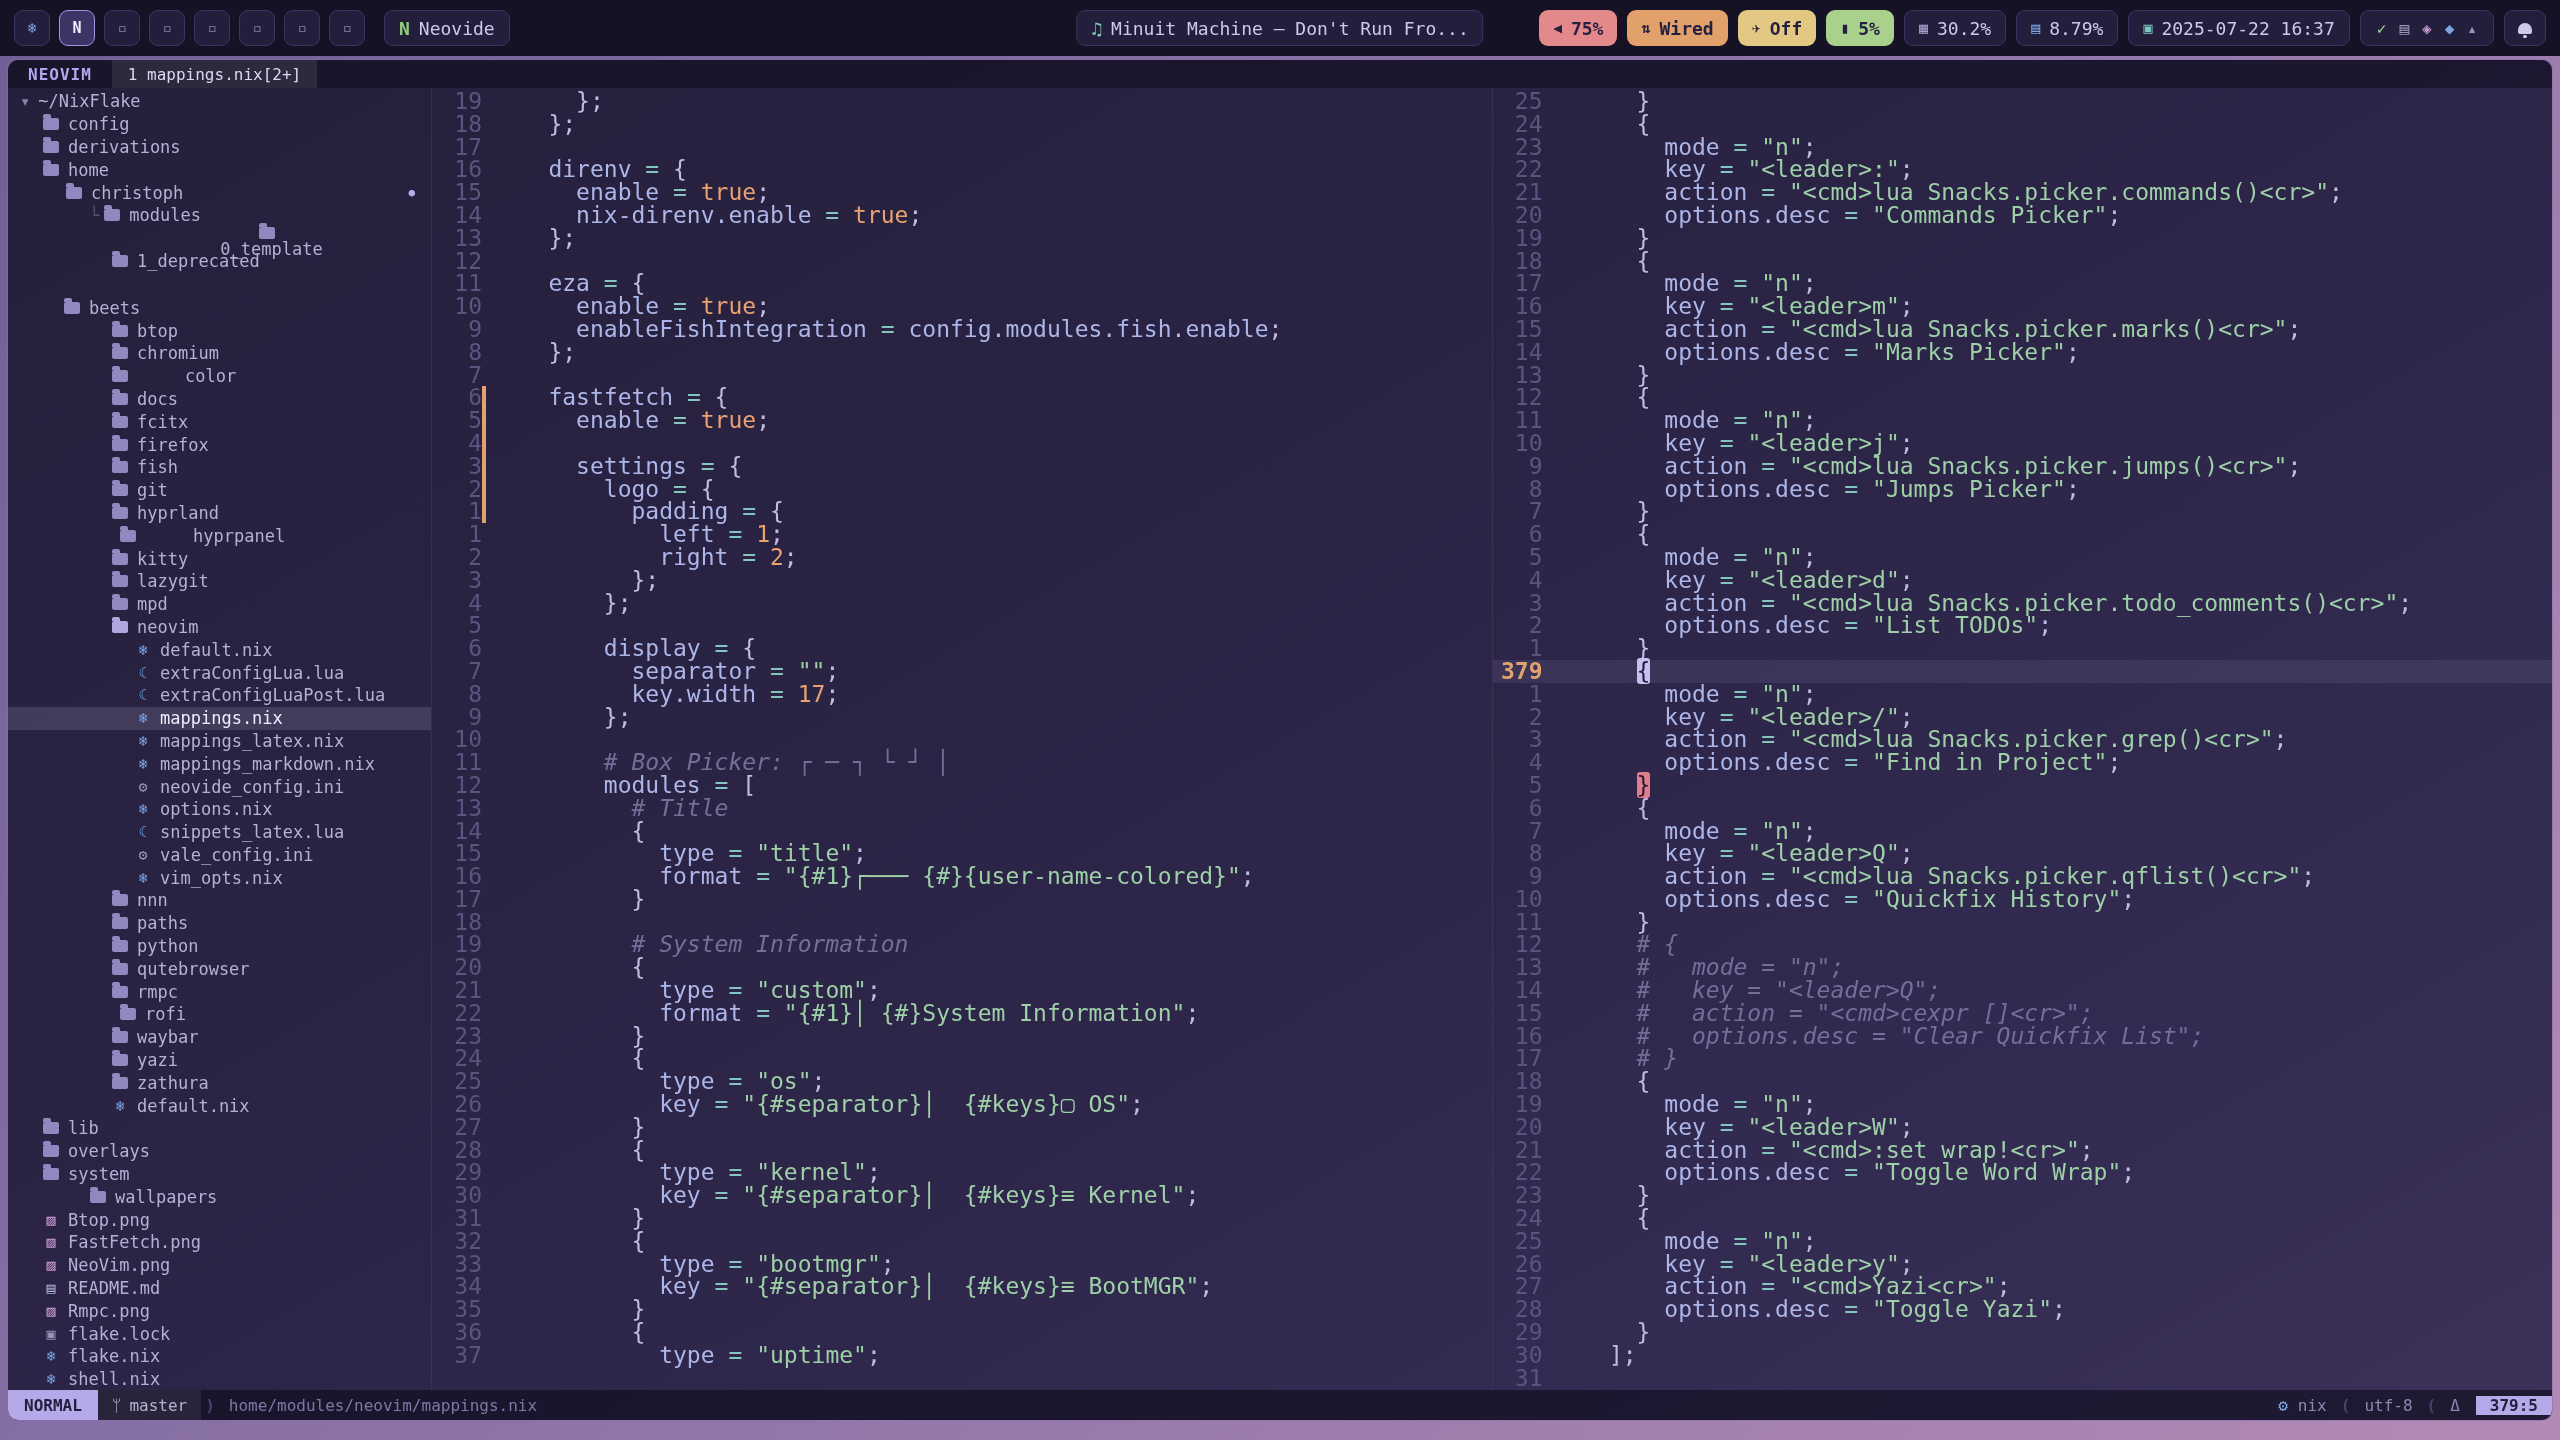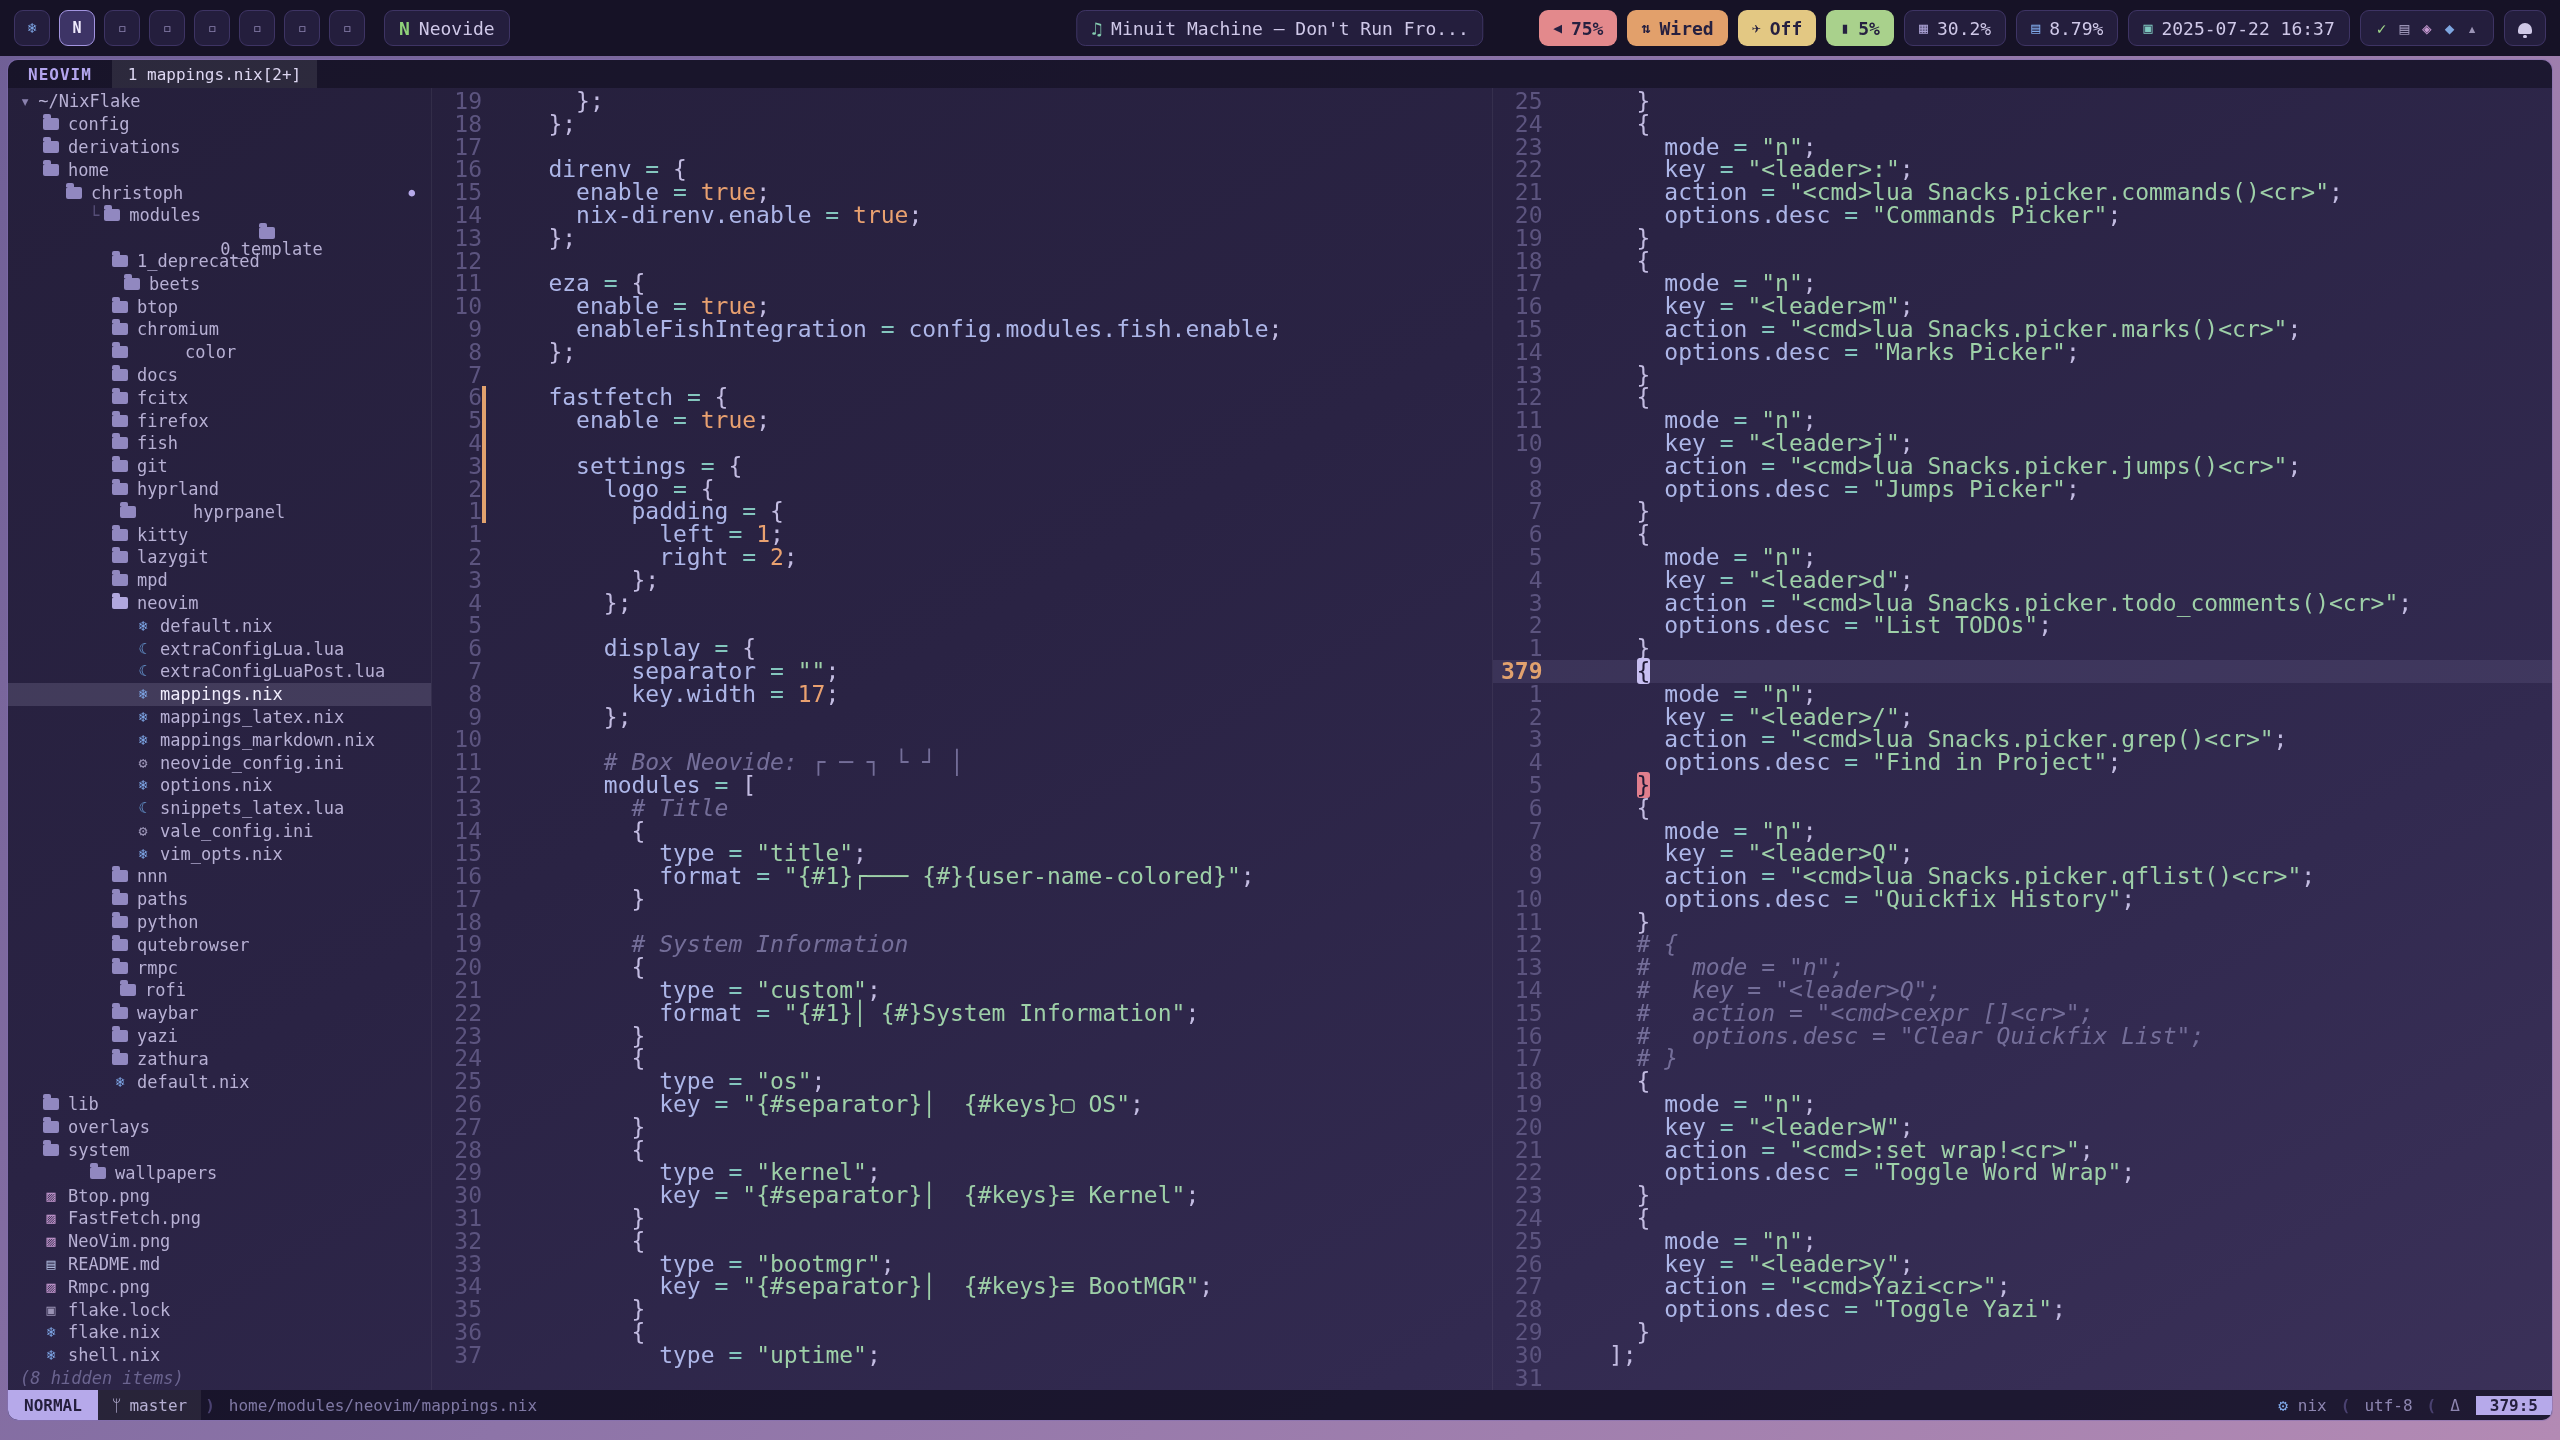--- a/index.html
+++ b/index.html
@@ -189,21 +189,21 @@
           <span>modules</span>
         </div>
         <div class="trow" style="padding-left: 104px; flex-direction: column;">
           <span class="ic"></span>
           <span>0_template</span>
         </div>
         <div class="trow" style="padding-left: 104px;">
           <span class="ic"></span>
           <span>1_deprecated</span>
         </div>
-        <div class="trow" style="padding-left: 116px;">
+        <div class="trow" style="padding-left: 56px; margin-top: 24px;">
           <span class="ic"></span>
           <span>beets</span>
         </div>
         <div class="trow" style="padding-left: 104px;">
           <span class="ic"></span>
           <span>btop</span>
         </div>
         <div class="trow" style="padding-left: 104px;">
           <span class="ic"></span>
           <span>chromium</span>
@@ -415,21 +415,21 @@
         <div class="crow"><span class="gut">1</span><span class="chg"></span><span class="code">            <span class="ti">left</span> <span class="to">=</span> <span class="tn">1</span><span class="tp">;</span></span></div>
         <div class="crow"><span class="gut">2</span><span class="chg"></span><span class="code">            <span class="ti">right</span> <span class="to">=</span> <span class="tn">2</span><span class="tp">;</span></span></div>
         <div class="crow"><span class="gut">3</span><span class="chg"></span><span class="code">          <span class="tp">}</span><span class="tp">;</span></span></div>
         <div class="crow"><span class="gut">4</span><span class="chg"></span><span class="code">        <span class="tp">}</span><span class="tp">;</span></span></div>
         <div class="crow"><span class="gut">5</span><span class="chg"></span><span class="code"></span></div>
         <div class="crow"><span class="gut">6</span><span class="chg"></span><span class="code">        <span class="ti">display</span> <span class="to">=</span> <span class="tp">{</span></span></div>
         <div class="crow"><span class="gut">7</span><span class="chg"></span><span class="code">          <span class="ti">separator</span> <span class="to">=</span> <span class="ts">""</span><span class="tp">;</span></span></div>
         <div class="crow"><span class="gut">8</span><span class="chg"></span><span class="code">          <span class="ti">key.width</span> <span class="to">=</span> <span class="tn">17</span><span class="tp">;</span></span></div>
         <div class="crow"><span class="gut">9</span><span class="chg"></span><span class="code">        <span class="tp">}</span><span class="tp">;</span></span></div>
         <div class="crow"><span class="gut">10</span><span class="chg"></span><span class="code"></span></div>
-        <div class="crow"><span class="gut">11</span><span class="chg"></span><span class="code"><span class="tc">        # Box Neovide: ┌ ─ ┐ └ ┘ │</span></span></div>
+        <div class="crow"><span class="gut">11</span><span class="chg"></span><span class="code"><span class="tc">        # Box Picker: ┌ ─ ┐ └ ┘ │</span></span></div>
         <div class="crow"><span class="gut">12</span><span class="chg"></span><span class="code">        <span class="ti">modules</span> <span class="to">=</span> <span class="tp">[</span></span></div>
         <div class="crow"><span class="gut">13</span><span class="chg"></span><span class="code"><span class="tc">          # Title</span></span></div>
         <div class="crow"><span class="gut">14</span><span class="chg"></span><span class="code">          <span class="tp">{</span></span></div>
         <div class="crow"><span class="gut">15</span><span class="chg"></span><span class="code">            <span class="ti">type</span> <span class="to">=</span> <span class="ts">"title"</span><span class="tp">;</span></span></div>
         <div class="crow"><span class="gut">16</span><span class="chg"></span><span class="code">            <span class="ti">format</span> <span class="to">=</span> <span class="ts">"{#1}┌─── {#}{user-name-colored}"</span><span class="tp">;</span></span></div>
         <div class="crow"><span class="gut">17</span><span class="chg"></span><span class="code">          <span class="tp">}</span></span></div>
         <div class="crow"><span class="gut">18</span><span class="chg"></span><span class="code"></span></div>
         <div class="crow"><span class="gut">19</span><span class="chg"></span><span class="code"><span class="tc">          # System Information</span></span></div>
         <div class="crow"><span class="gut">20</span><span class="chg"></span><span class="code">          <span class="tp">{</span></span></div>
         <div class="crow"><span class="gut">21</span><span class="chg"></span><span class="code">            <span class="ti">type</span> <span class="to">=</span> <span class="ts">"custom"</span><span class="tp">;</span></span></div>

